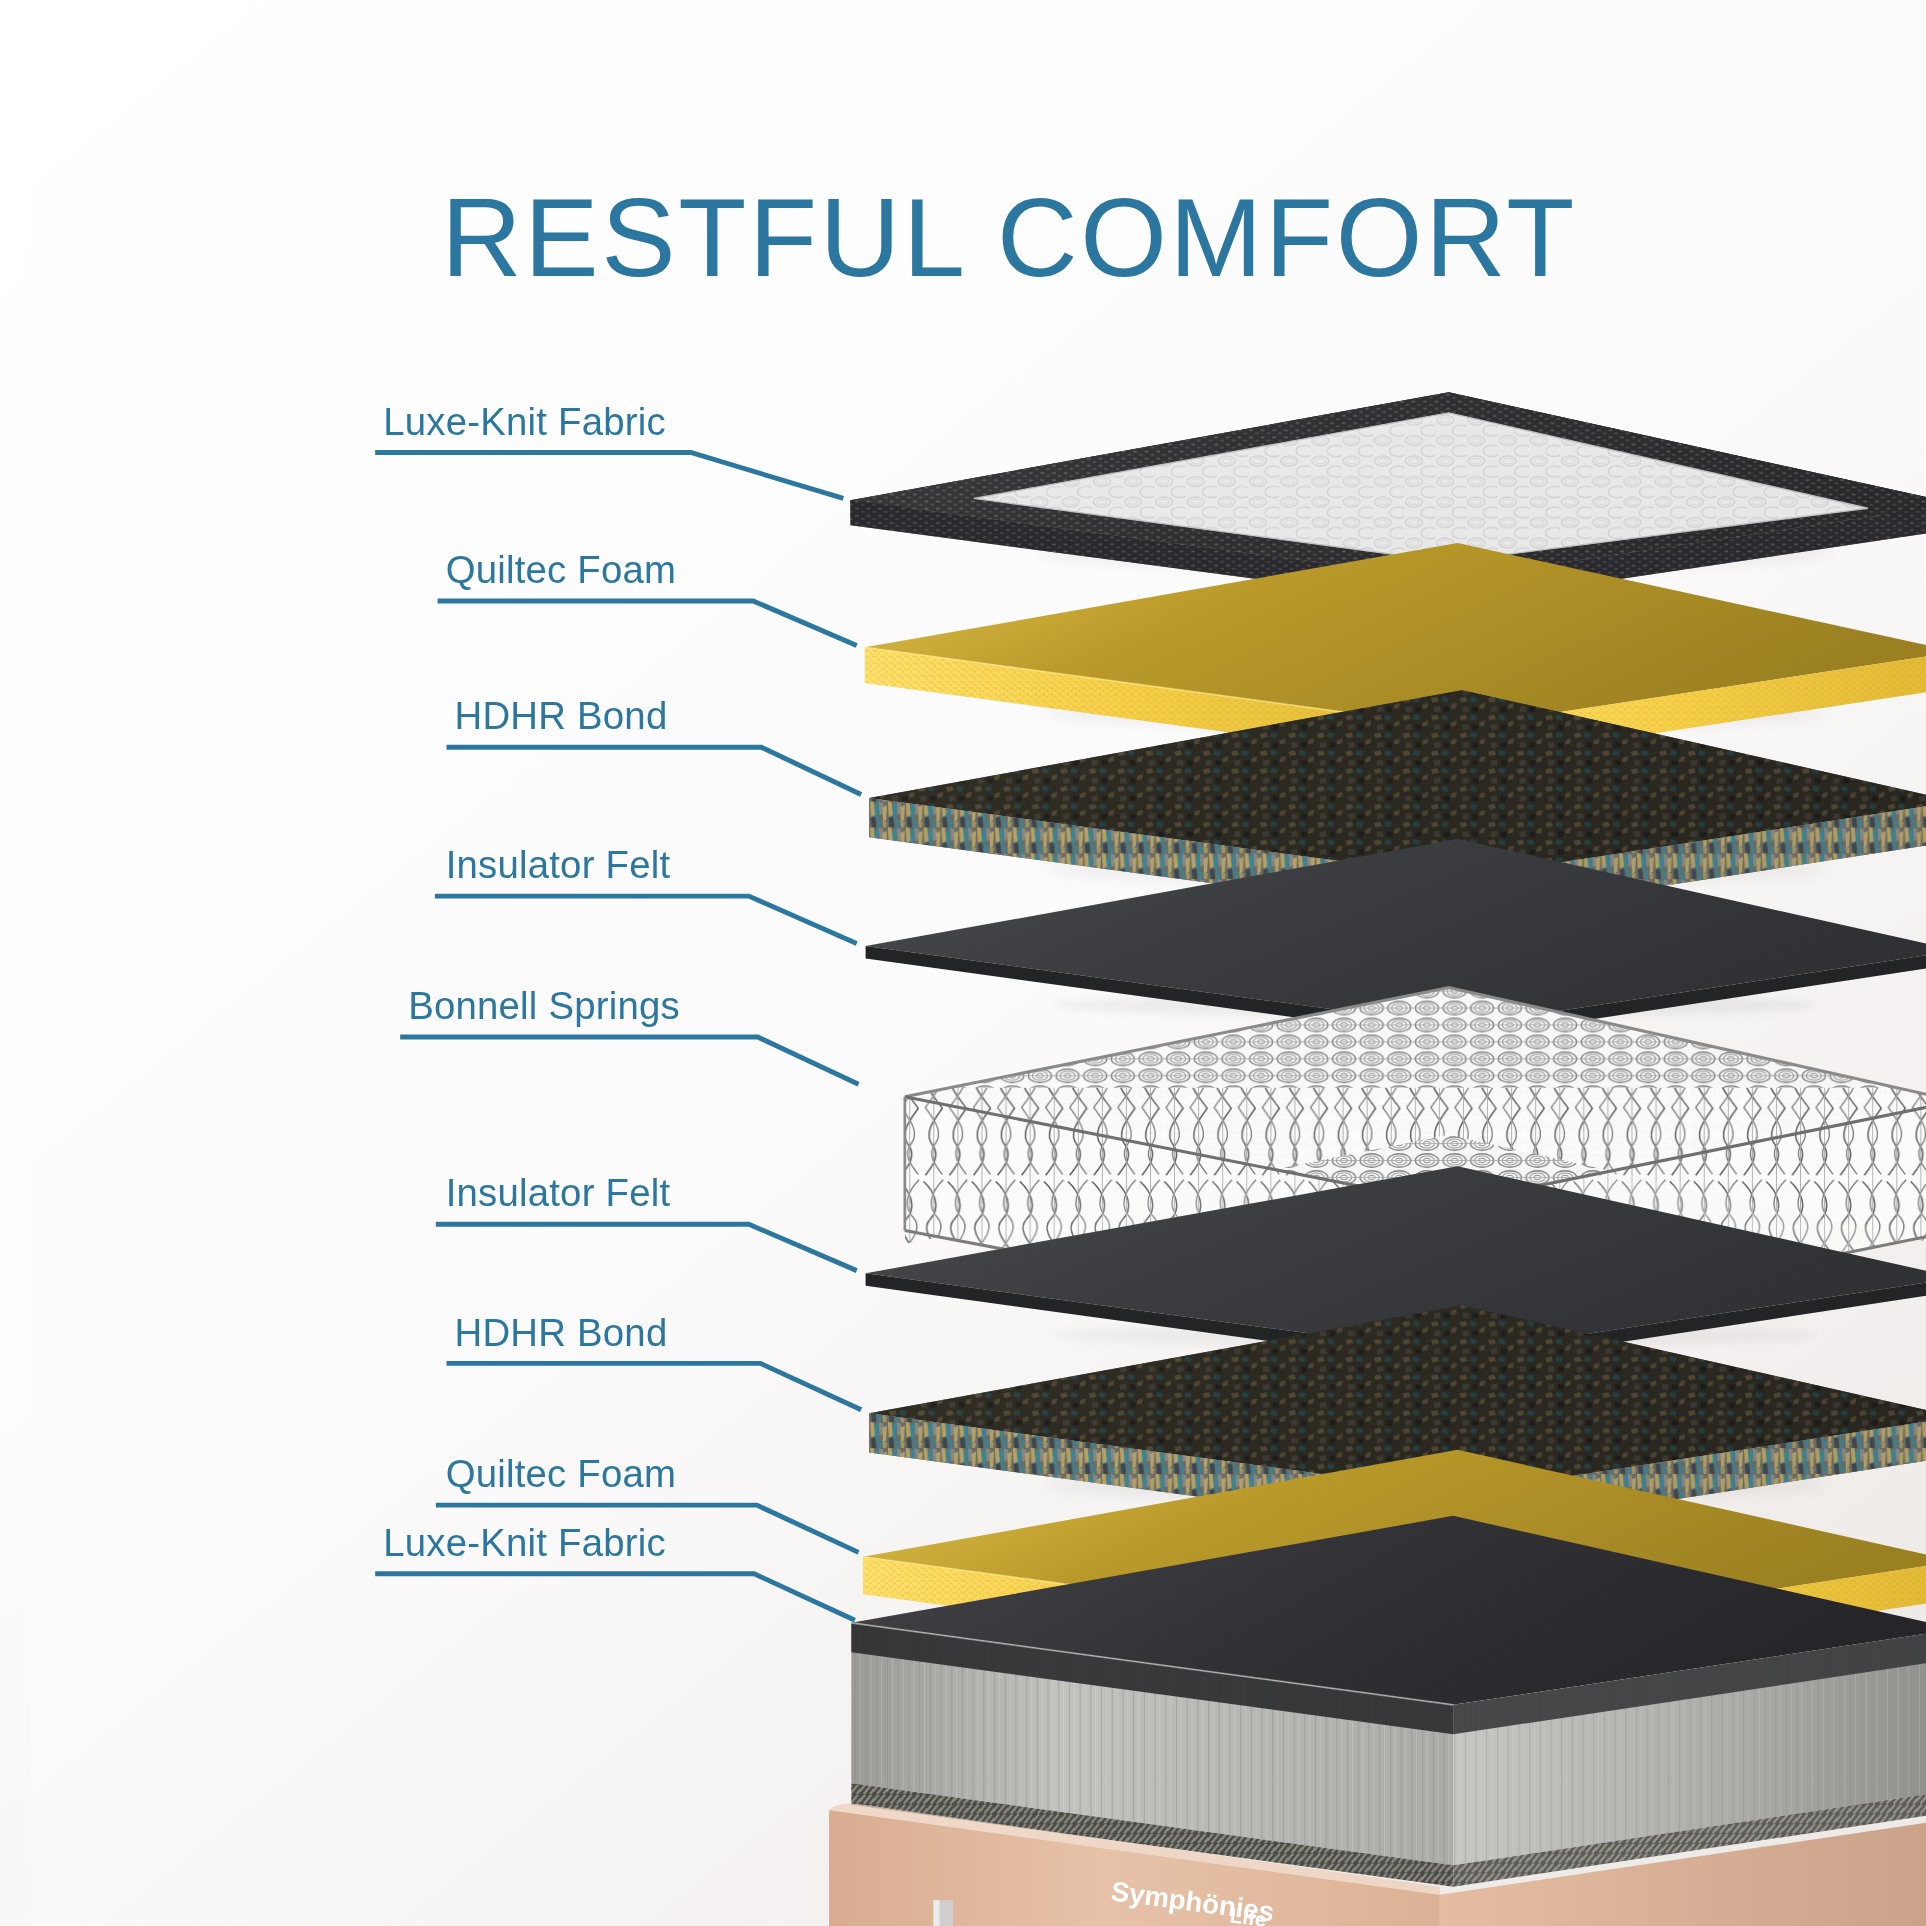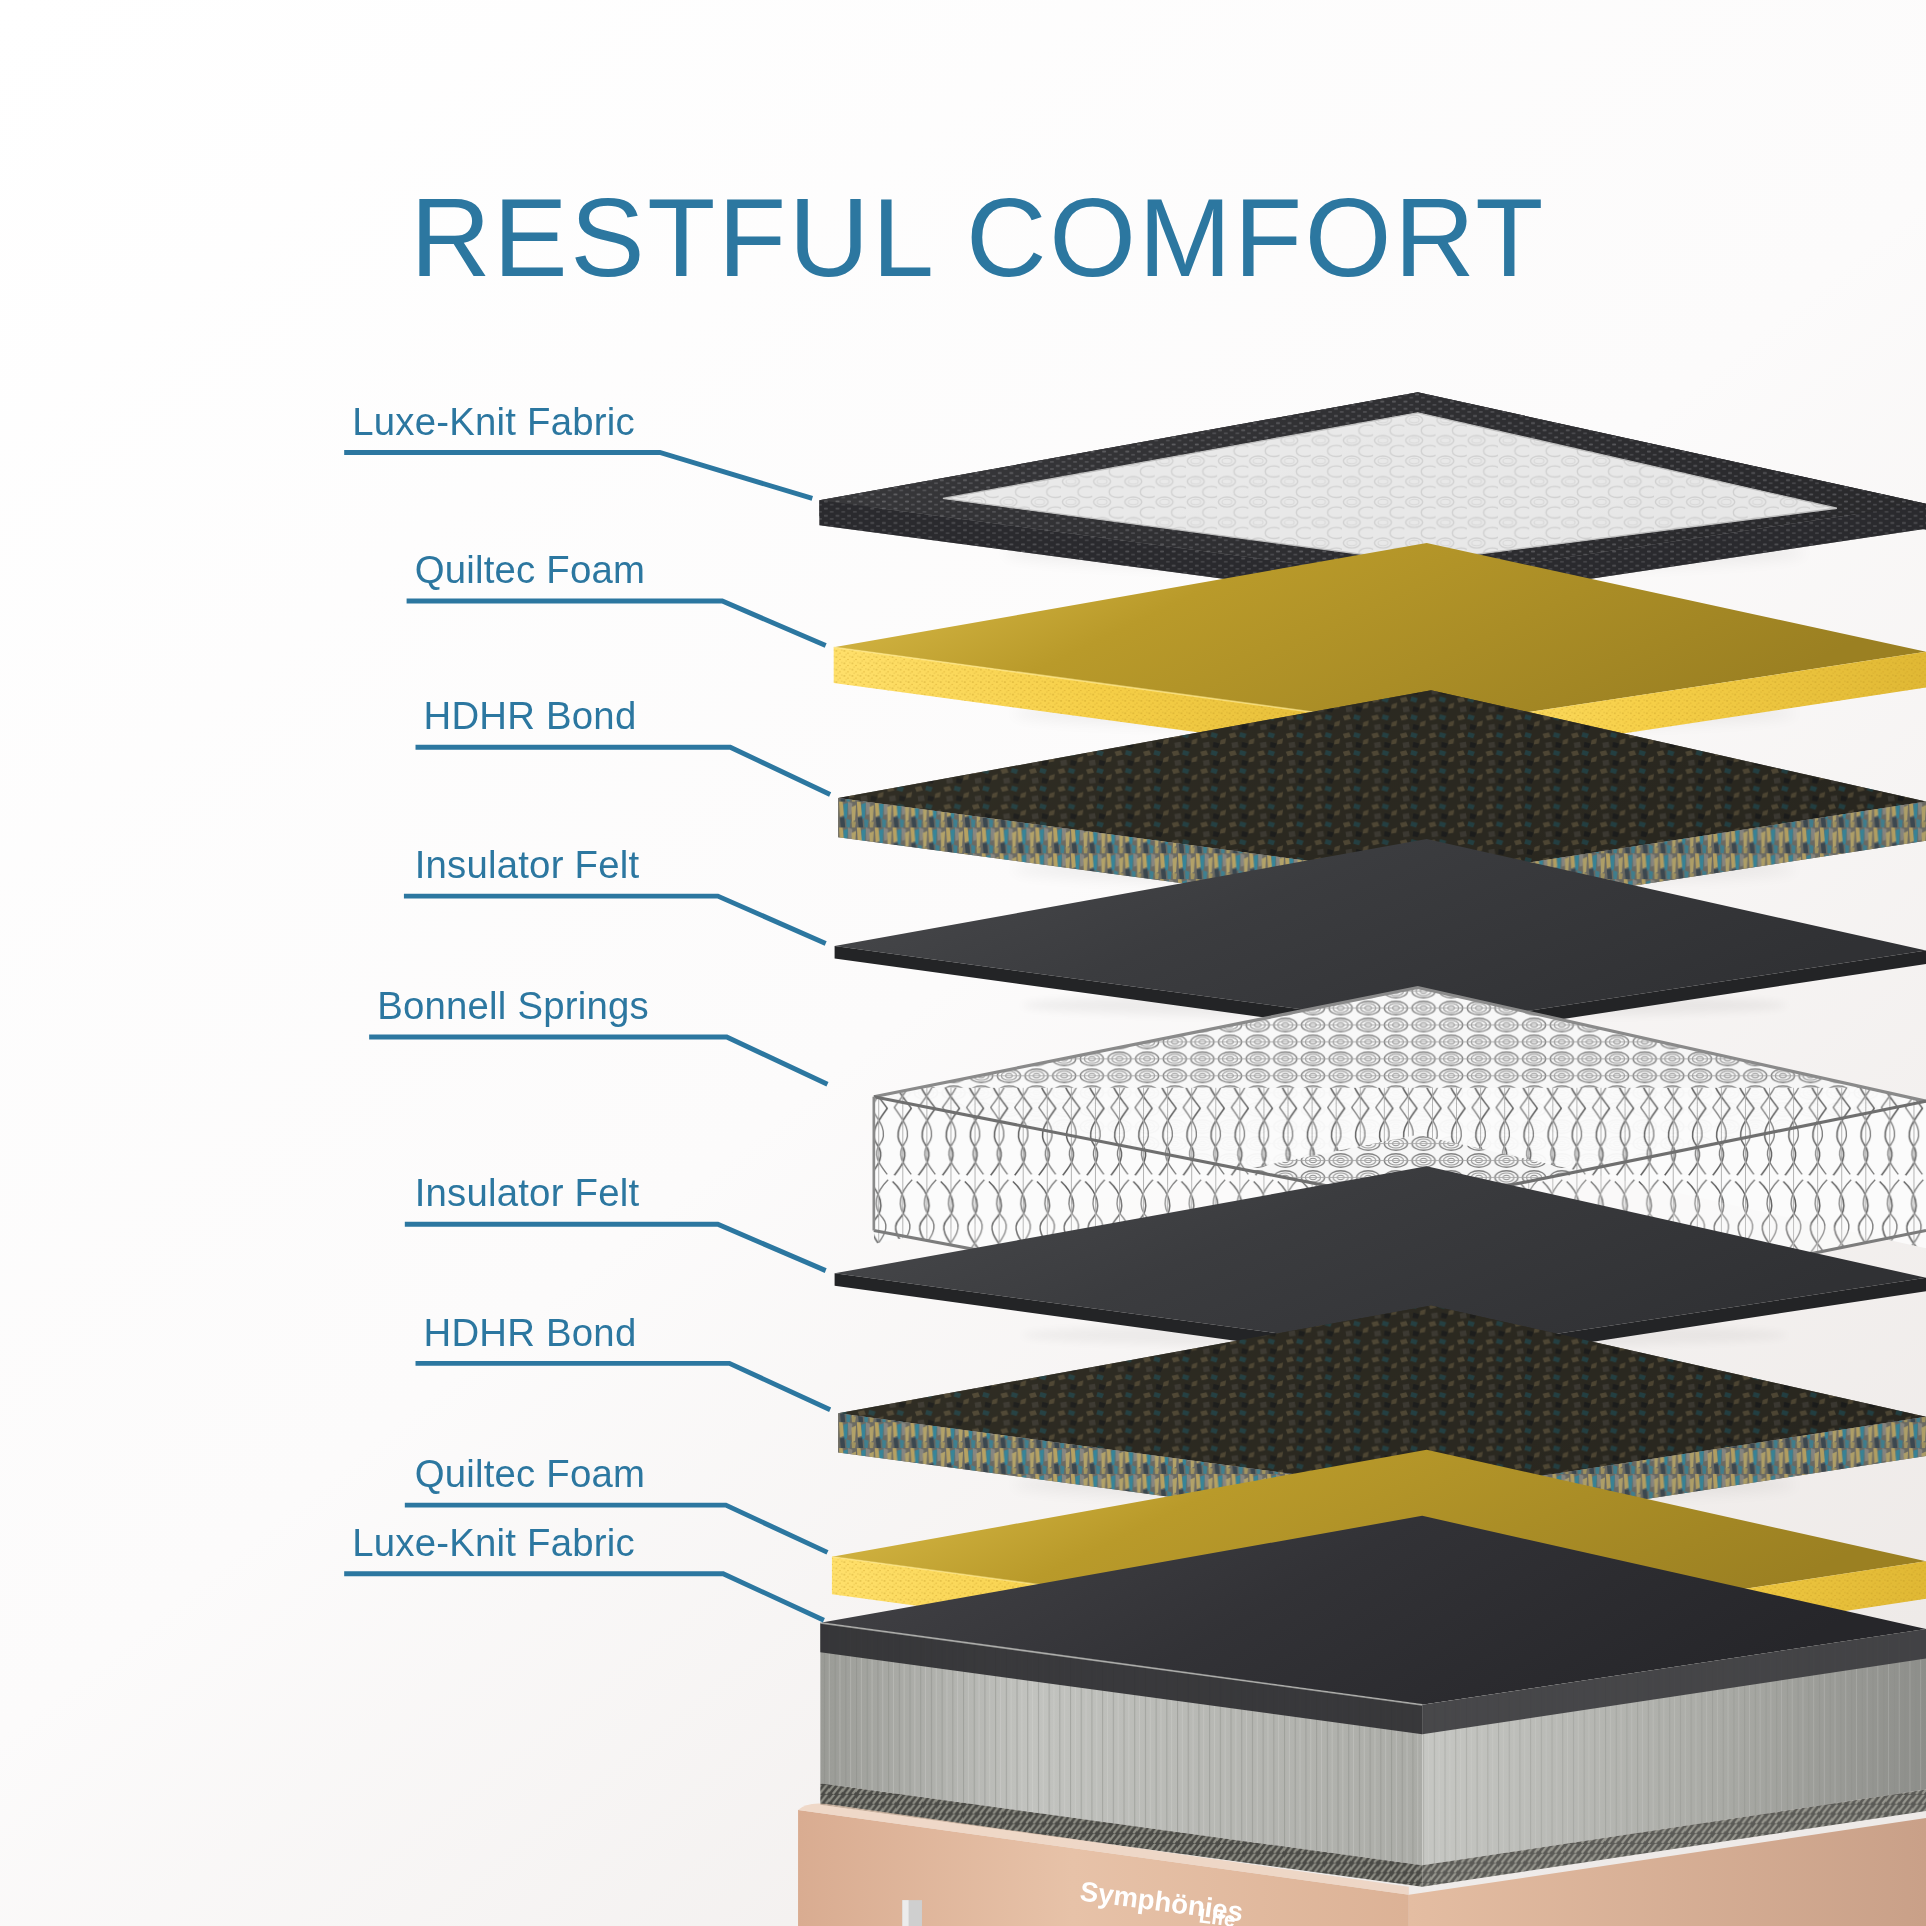--- a/index.html
+++ b/index.html
@@ -2,21 +2,21 @@
 <html style="font-size:7.1px"><head>
 <meta charset="utf-8">
 <style>
   html,body{margin:0;padding:0;}
   body{
     width:1926px;height:1926px;
     background:linear-gradient(150deg,#ffffff 0%,#fdfdfd 45%,#f5f3f2 78%,#efebe9 100%);
     font-family:"Liberation Sans",sans-serif;
     overflow:hidden;position:relative;
   }
-  #stage{position:absolute;inset:0;}
+  #stage{position:absolute;inset:0;margin-left:31px;}
   #stage svg{display:block;width:1926px;height:1926px;}
   .ttl{
     font-family:"Liberation Sans",sans-serif;
     font-size:250px;letter-spacing:6px;font-weight:400;
     fill:#2c77a0;
   }
   .lbl{
     font-family:"Liberation Sans",sans-serif;
     font-size:86px;font-weight:400;fill:#2c77a0;
     letter-spacing:0.5px;

